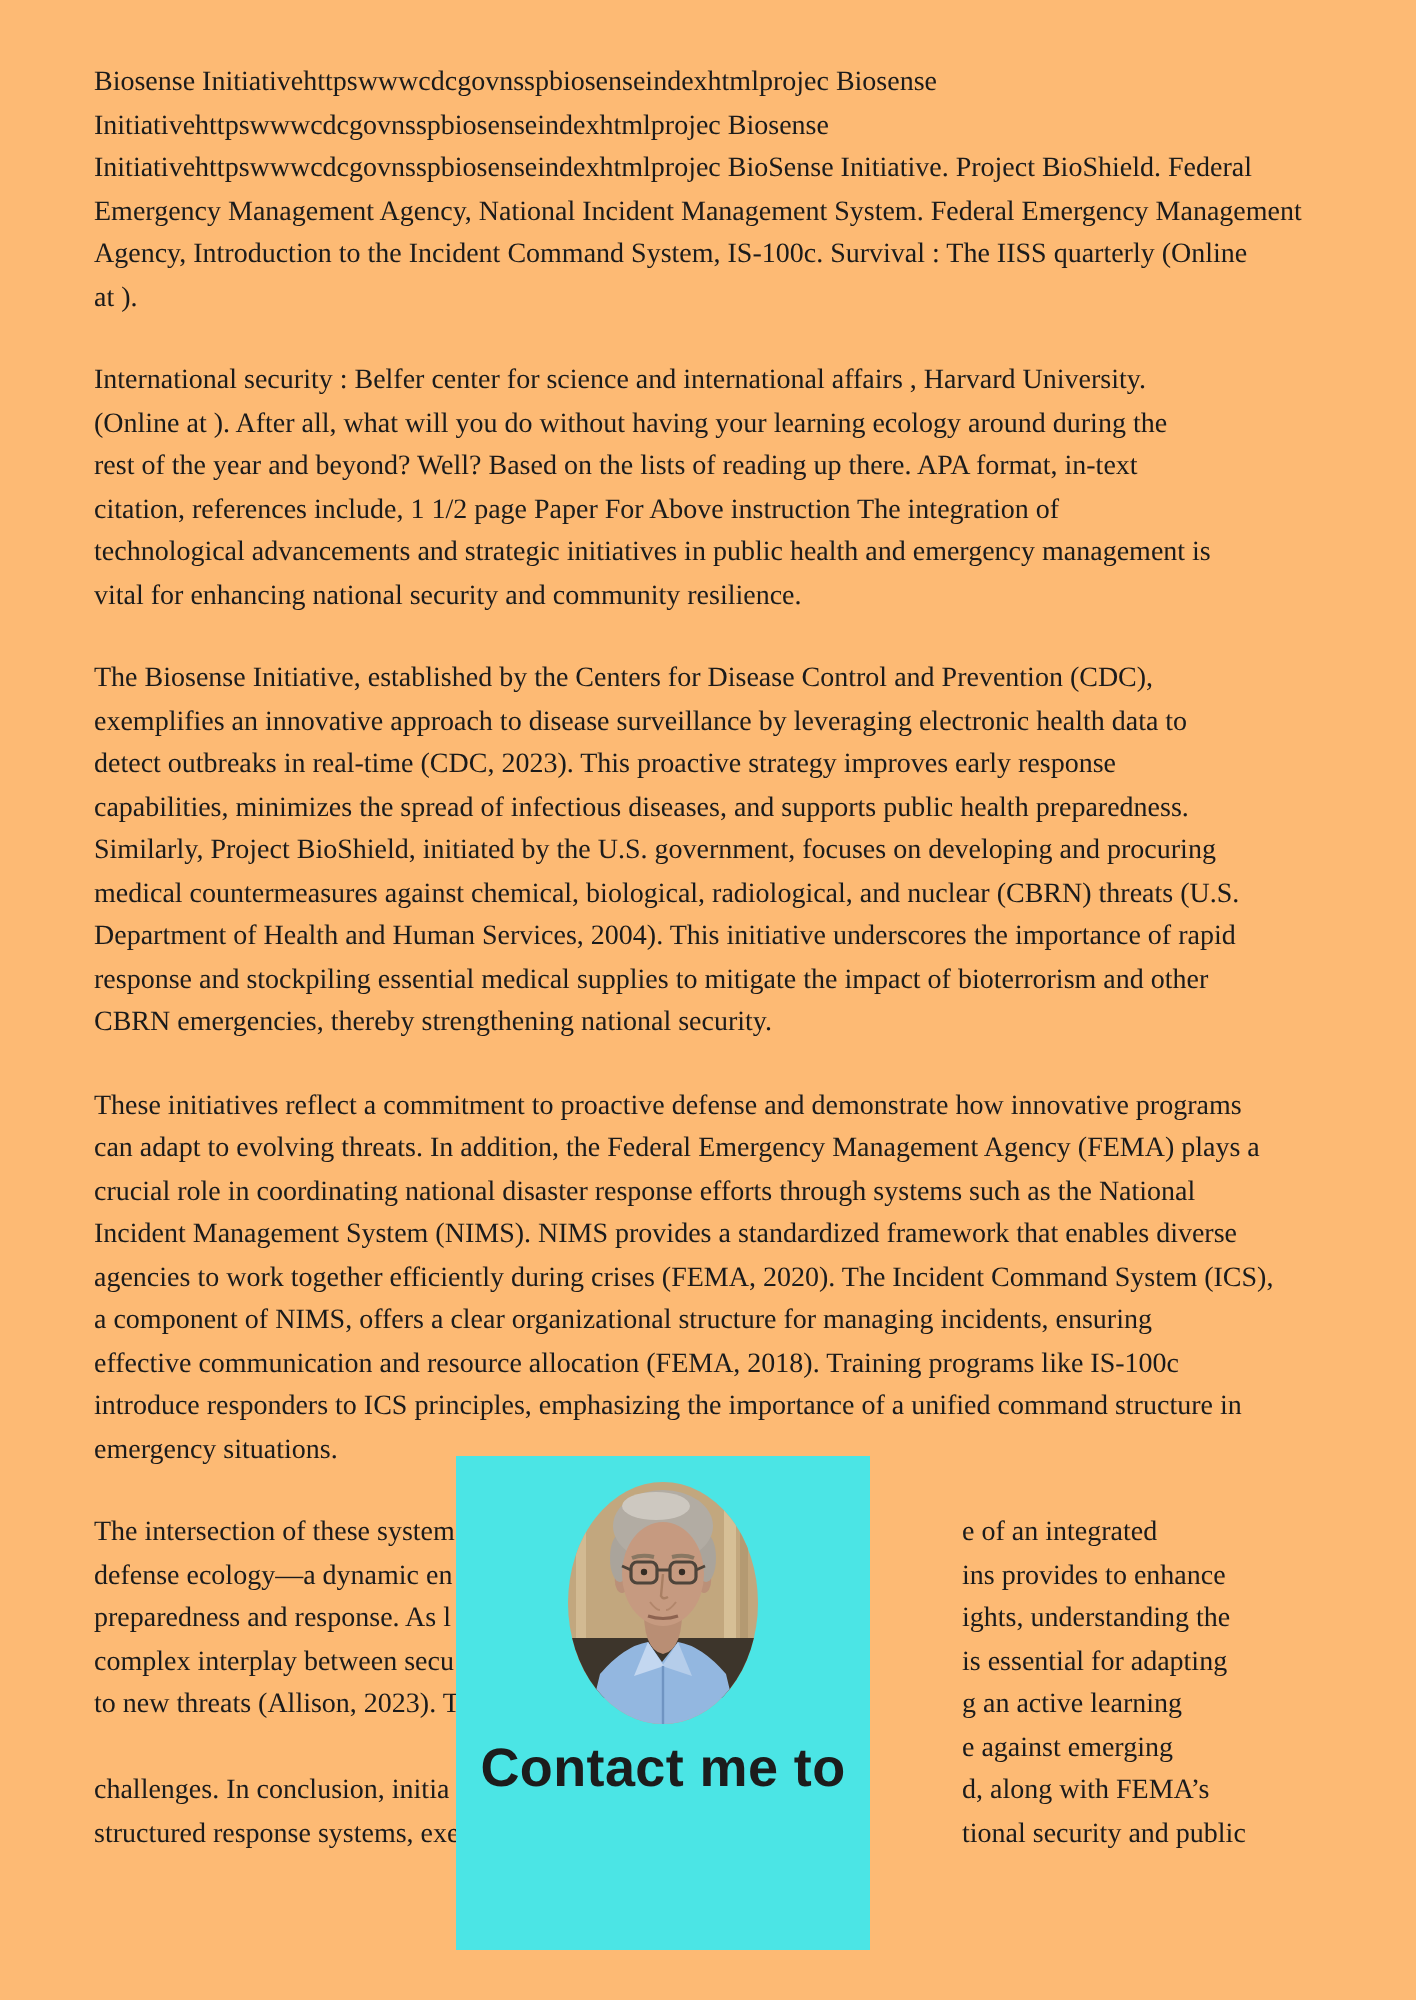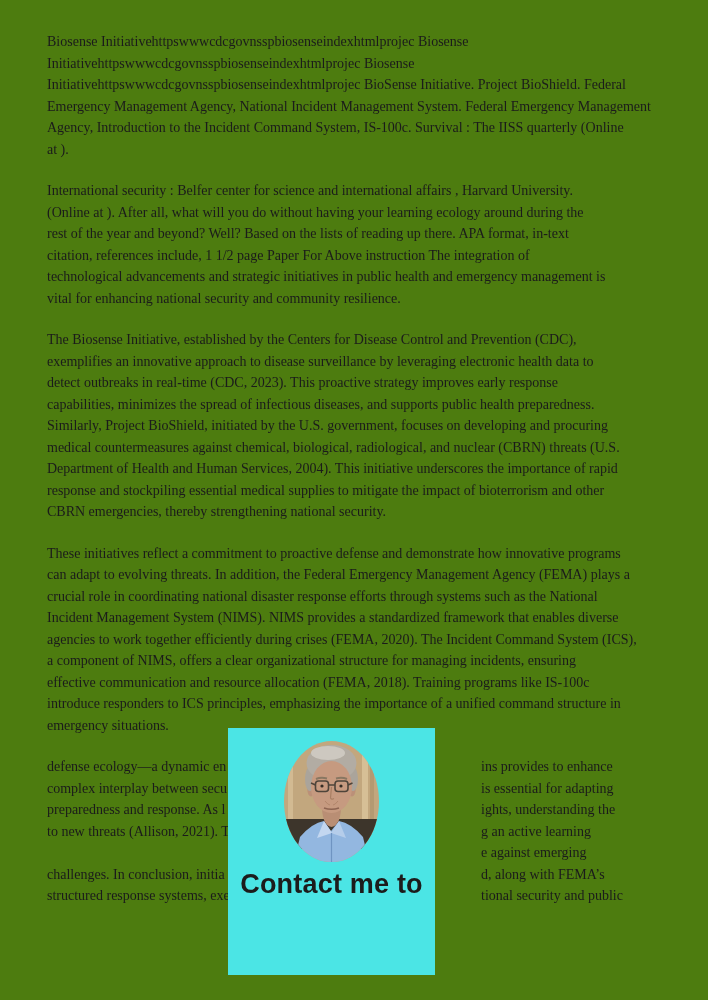--- a/index.html
+++ b/index.html
@@ -1,19 +1,19 @@
 <!DOCTYPE html>
 <html><head>
 <meta charset="utf-8">
 <style>
   * { margin:0; padding:0; box-sizing:border-box; }
   html,body { background:#ffffff; }
   .page {
     position:relative; width:708px; height:1000px;
-    background:#4d7c0f; overflow:hidden;
+    background:#fdba74; overflow:hidden;
     font-family:"Liberation Serif", serif;
   }
   .doc {
     position:absolute; left:47px; top:31px; width:622px;
     color:#1b1b1b;
     font:400 14px/21.5px "Liberation Serif", serif;
   }
   .para { margin:0 0 20px 0; white-space:pre; }
   .broken-para { margin:0; }
   .text-row { position:relative; height:21.5px; }
@@ -67,33 +67,37 @@
 crucial role in coordinating national disaster response efforts through systems such as the National
 Incident Management System (NIMS). NIMS provides a standardized framework that enables diverse
 agencies to work together efficiently during crises (FEMA, 2020). The Incident Command System (ICS),
 a component of NIMS, offers a clear organizational structure for managing incidents, ensuring
 effective communication and resource allocation (FEMA, 2018). Training programs like IS-100c
 introduce responders to ICS principles, emphasizing the importance of a unified command structure in
 emergency situations.</p>
 
     <div class="broken-para">
       <div class="text-row">
+        <span class="frag-left">The intersection of these system</span>
+        <span class="frag-right">e of an integrated</span>
+      </div>
+      <div class="text-row">
         <span class="frag-left">defense ecology—a dynamic en</span>
         <span class="frag-right">ins provides to enhance</span>
+      </div>
+      <div class="text-row">
+        <span class="frag-left">preparedness and response. As l</span>
+        <span class="frag-right">ights, understanding the</span>
       </div>
       <div class="text-row">
         <span class="frag-left">complex interplay between secu</span>
         <span class="frag-right">is essential for adapting</span>
       </div>
       <div class="text-row">
-        <span class="frag-left">preparedness and response. As l</span>
-        <span class="frag-right">ights, understanding the</span>
-      </div>
-      <div class="text-row">
-        <span class="frag-left">to new threats (Allison, 2021). T</span>
+        <span class="frag-left">to new threats (Allison, 2023). T</span>
         <span class="frag-right">g an active learning</span>
       </div>
       <div class="text-row">
         <span class="frag-right">e against emerging</span>
       </div>
       <div class="text-row">
         <span class="frag-left">challenges. In conclusion, initia</span>
         <span class="frag-right">d, along with FEMA’s</span>
       </div>
       <div class="text-row">

